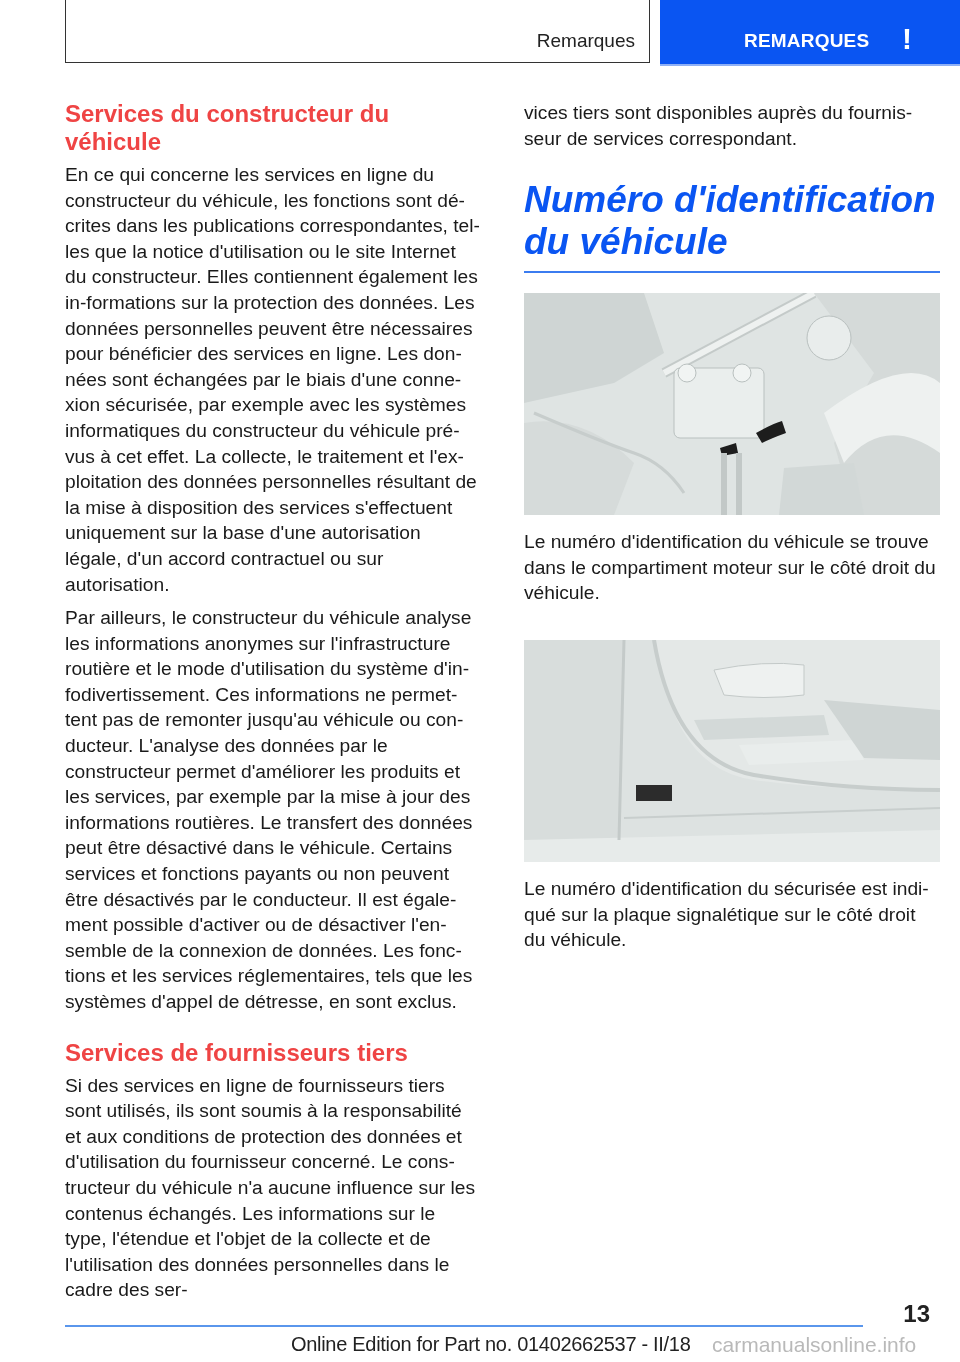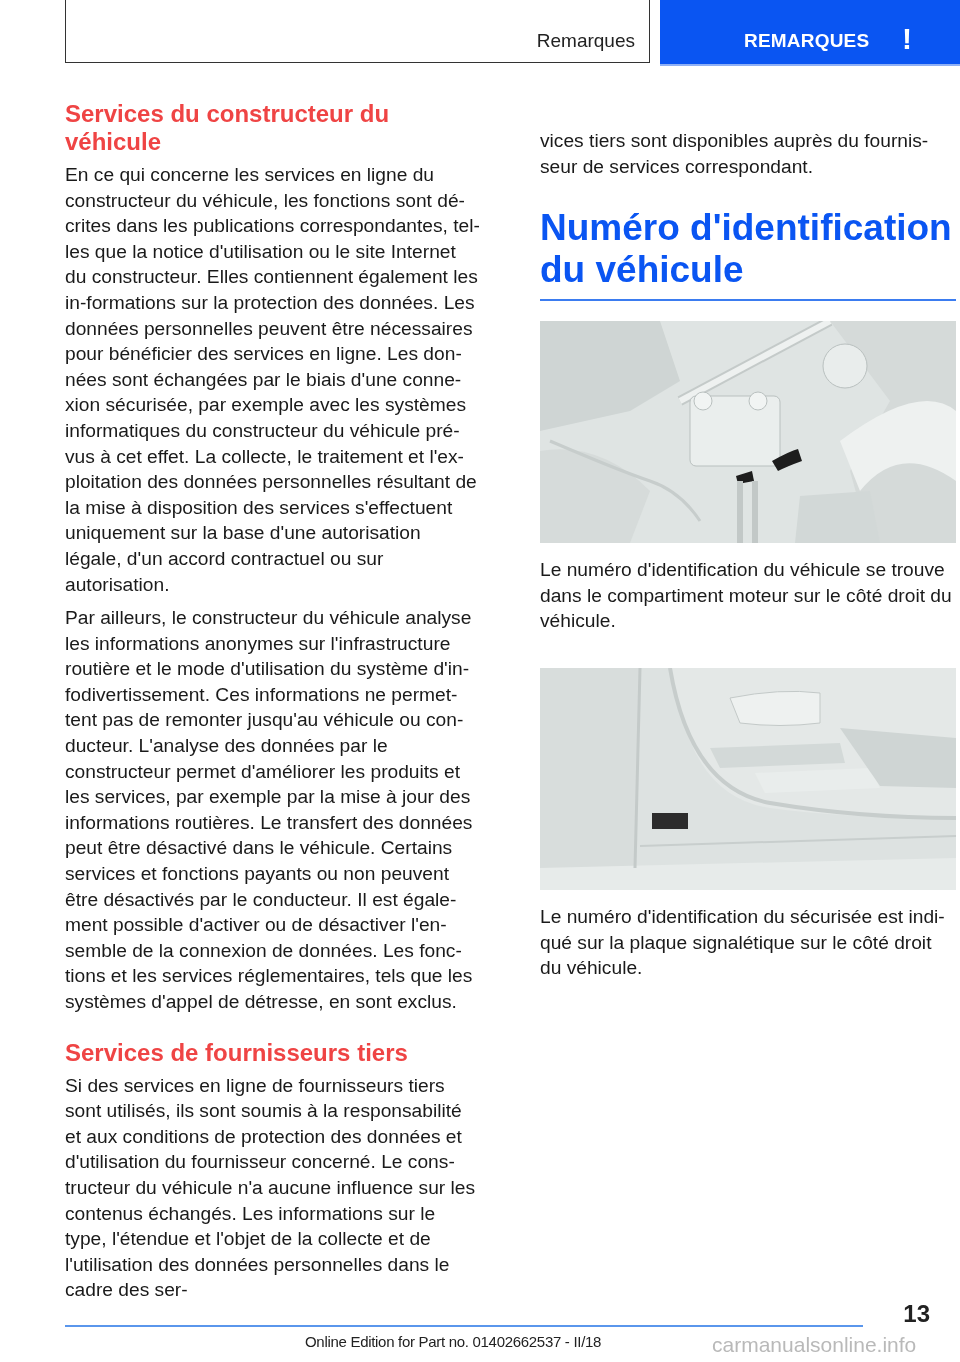--- a/index.html
+++ b/index.html
@@ -8,34 +8,34 @@
   .hdr-box { position:absolute; left:65px; top:-2px; width:585px; height:65px;
              border:1.5px solid #333; border-top:none; box-sizing:border-box; background:#fff; }
   .hdr-left-label { position:absolute; right:14px; bottom:10px; font-size:19px; color:#222; }
   .hdr-tab { position:absolute; left:660px; top:0; width:300px; height:64px; background:#0a55f2; }
   .hdr-tab-label { position:absolute; left:84px; bottom:12px; font-size:19px; font-weight:bold; color:#fff; letter-spacing:0.2px; }
   .hdr-tab-icon { position:absolute; left:242px; bottom:8px; font-size:30px; font-weight:bold; color:#fff; }
   .hdr-tab-line { position:absolute; left:660px; top:64px; width:300px; height:2px; background:#8fb0f5; }
 
   .col { position:absolute; top:100px; }
   .col-left { left:65px; width:416px; }
-  .col-right { left:540px; width:416px;margin-top:28px; }
+  .col-right { left:524px; width:416px; }
 
   .h2 { color:#ef4444; font-weight:bold; font-size:24px; line-height:28px; margin:0 0 6px 0; }
-  .h1 { color:#0a55f2; font-weight:bold; font-size:37px; line-height:42px; margin:0; }
+  .h1 { color:#0a55f2; font-weight:bold; font-size:37px; line-height:42px; margin:0;font-style:italic; }
   .h1-rule { height:2px; background:#3b7cf0; margin-top:8px; margin-bottom:20px; }
   p { margin:0 0 8px 0; font-size:19.2px; line-height:25.6px; }
   .sec2 { margin-top:24px; }
 
   .img-box { width:416px; height:222px; background:#e4e8e8; position:relative; overflow:hidden; margin-bottom:14px; }
   .cap { margin-bottom:34px; }
 
   .footer-line { position:absolute; left:65px; top:1325px; width:798px; height:2px; background:#5a96ec; }
   .page-num { position:absolute; right:30px; top:1300px; font-size:24px; font-weight:bold; color:#222;text-align:right; }
-  .footer-text { position:absolute; left:305px; top:1333px; font-size:15px; color:#222; letter-spacing:-0.3px; }
+  .footer-text { position:absolute; left:291px; top:1333px; font-size:20px; color:#222; letter-spacing:-0.3px; }
   .footer-wm { position:absolute; left:712px; top:1333px; font-size:21px; color:#b9b9b9; }
 </style>
 </head>
 <body>
 
 <div class="hdr-box">
   <span class="hdr-left-label">Remarques</span>
 </div>
 <div class="hdr-tab">
   <span class="hdr-tab-label">REMARQUES</span>

